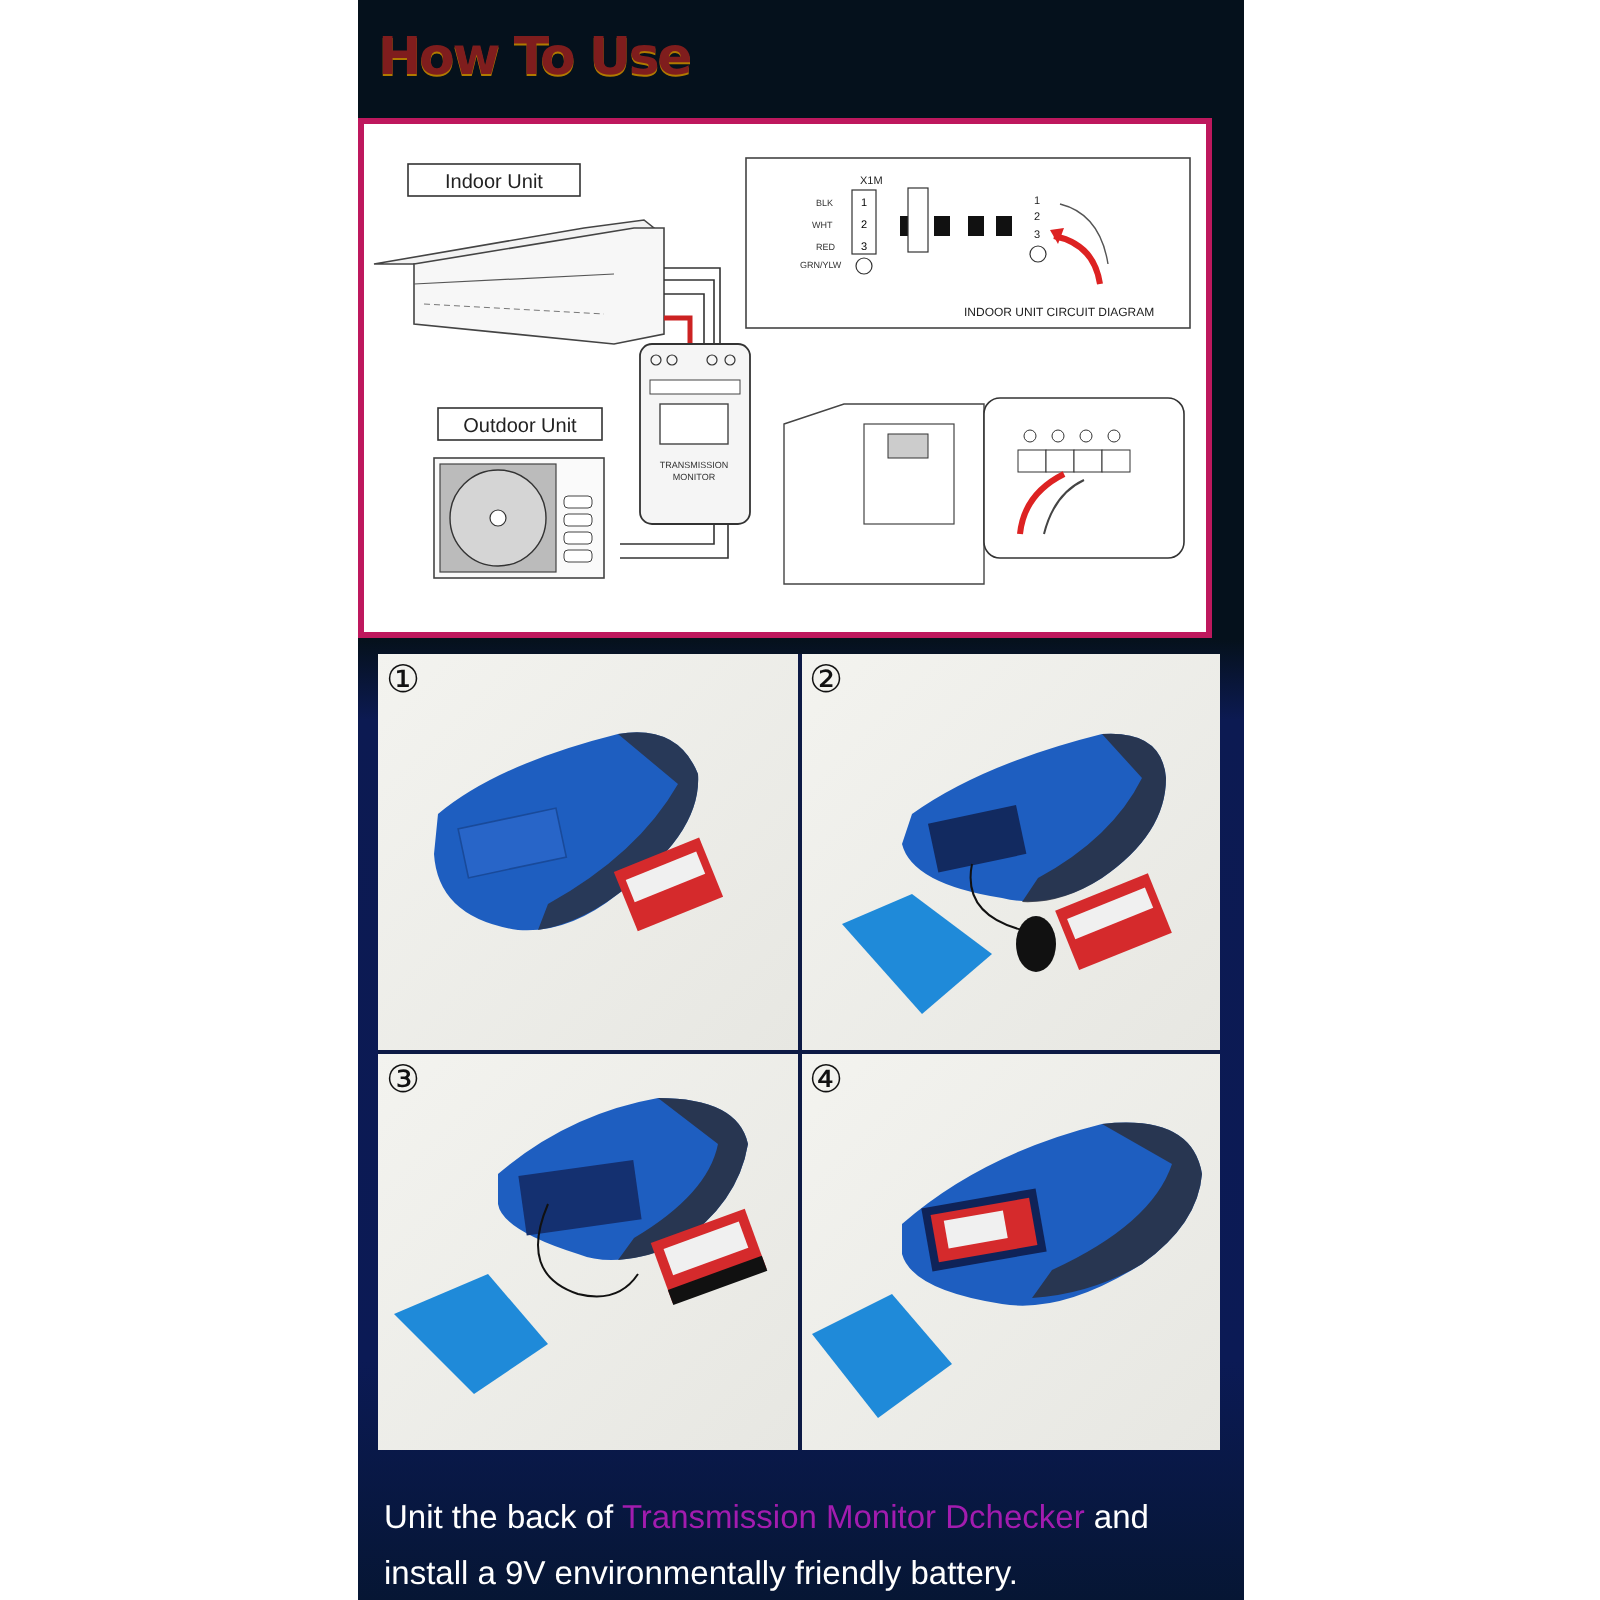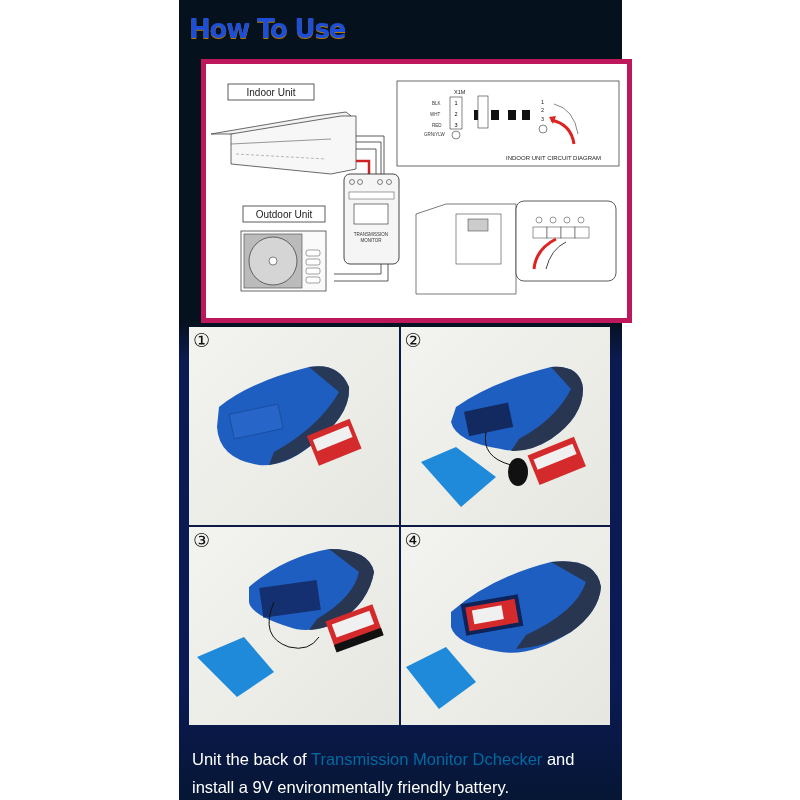--- a/index.html
+++ b/index.html
@@ -1,27 +1,27 @@
 <!DOCTYPE html>
 <html><head>
 <meta charset="utf-8">
 <style>
   html,body{margin:0;padding:0;background:#ffffff;}
   body{width:800px;height:800px;position:relative;overflow:hidden;font-family:"Liberation Sans",sans-serif;}
   .panel{position:absolute;left:179px;top:0;width:443px;height:800px;
     background:linear-gradient(180deg,#05111c 0%,#05111c 40%,#0c1a52 45%,#0b1a55 85%,#061634 100%);}
   .title{position:absolute;left:189px;top:14px;font-family:"DejaVu Sans",sans-serif;font-weight:900;font-size:26px;
-    color:#1d4ed8;letter-spacing:-1.2px;text-shadow:0 1px 0 #b07a00;}
-  .diagram{position:absolute;left:201px;top:59px;width:421px;height:254px;background:#ffffff;border:5px solid #be185d;}
+    color:#7f1d1d;letter-spacing:-1.2px;text-shadow:0 1px 0 #b07a00;}
+  .diagram{position:absolute;left:179px;top:59px;width:421px;height:254px;background:#ffffff;border:3px solid #be185d;}
   .grid{position:absolute;left:189px;top:327px;width:421px;height:398px;display:grid;
     grid-template-columns:1fr 1fr;grid-template-rows:1fr 1fr;gap:2px;background:#0d1a45;}
   .cell{position:relative;background:linear-gradient(135deg,#f3f3ef,#e7e7e2);overflow:hidden;}
   .num{position:absolute;left:4px;top:2px;font-size:19px;color:#111;font-family:"DejaVu Sans",sans-serif;}
   .caption{position:absolute;left:192px;top:745px;width:420px;color:#ffffff;font-size:16.5px;line-height:28px;font-family:"Liberation Sans",sans-serif;}
-  .hl{color:#0369a1;}
+  .hl{color:#a21caf;}
   svg{display:block}
 </style>
 </head>
 <body>
 
 <div class="panel"></div>
 
 <div class="title">How To Use</div>
 
 <div class="diagram">

